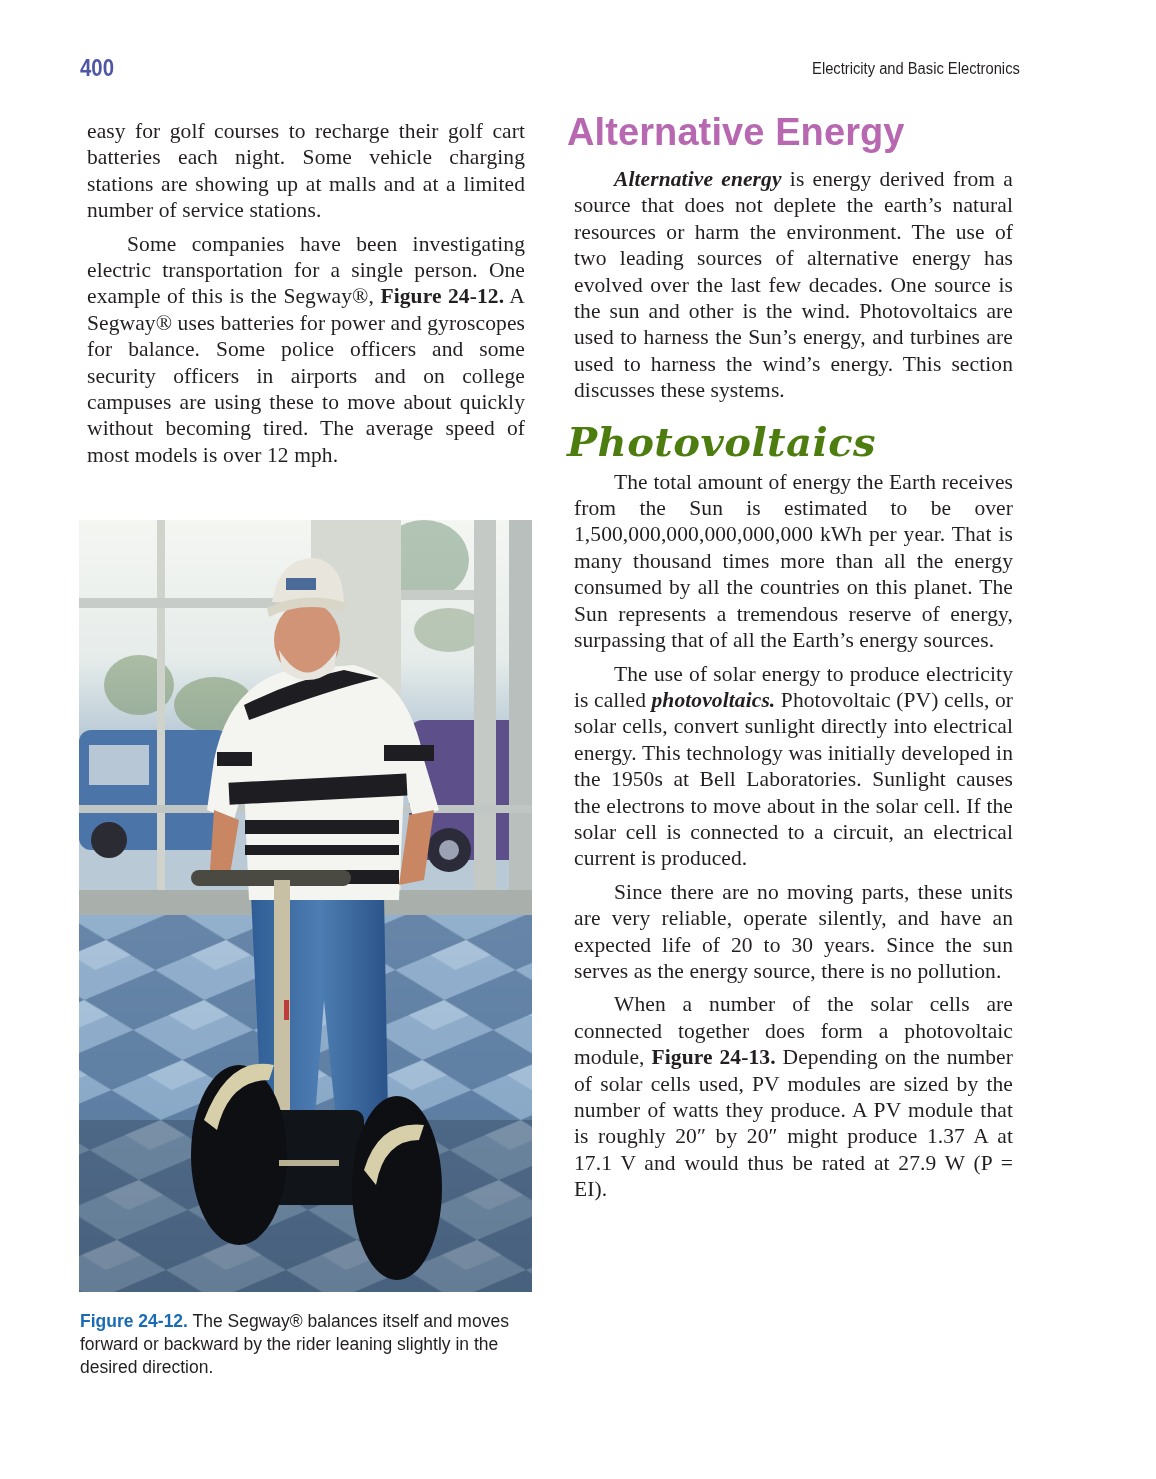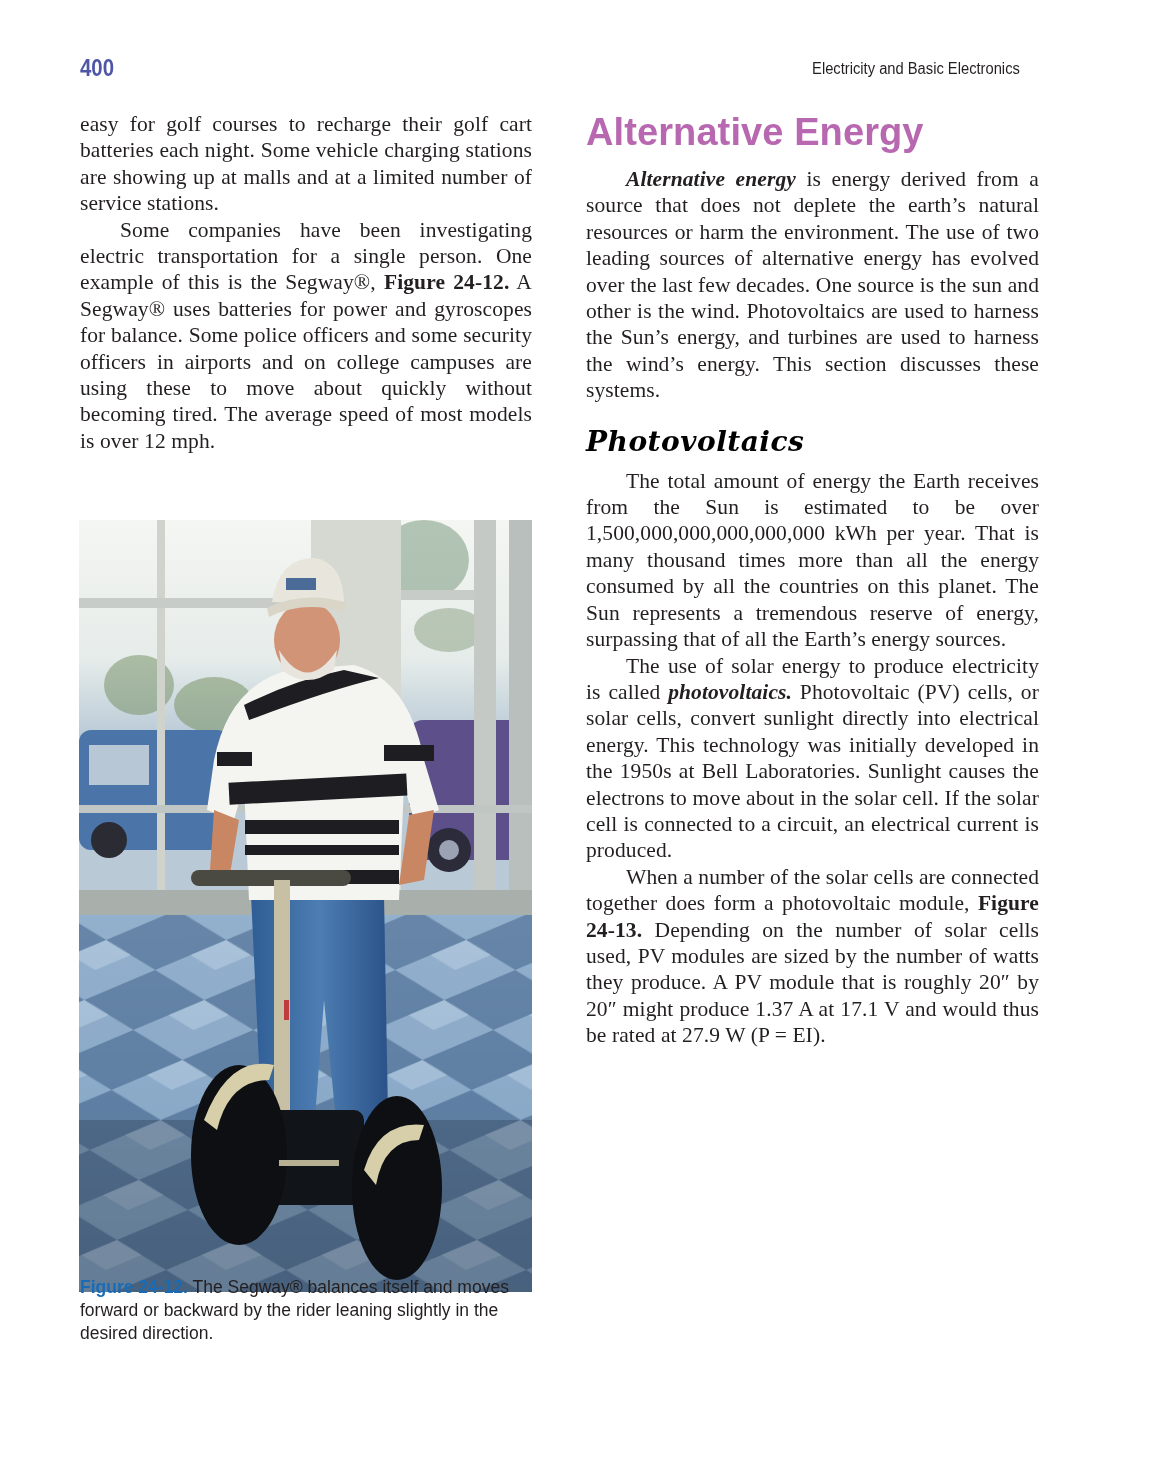--- a/index.html
+++ b/index.html
@@ -1,30 +1,30 @@
 <!DOCTYPE html>
 <html><head>
 <meta charset="utf-8">
 <style>
   html, body { margin: 0; padding: 0; background: #ffffff; }
   body { width: 1156px; height: 1479px; position: relative; overflow: hidden; color: #231f20; }
   .page-number { position: absolute; left: 80px; top: 54px; font-family: "Liberation Sans", sans-serif; font-weight: bold; font-size: 24px; color: #4f56a6; transform: scaleX(0.85); transform-origin: left top; }
   .running-head { position: absolute; right: 136px; top: 60px; font-family: "Liberation Sans", sans-serif; font-size: 16px; color: #231f20; transform: scaleX(0.92); transform-origin: right top; }
   .col { position: absolute; font-family: "DejaVu Serif", serif; font-size: 19.6px; line-height: 26.4px; text-align: justify; }
   .col-left { left: 80px; top: 111px; width: 452px; }
-  .col-right { left: 586px; top: 110px; width: 453px; }
-  .col p { margin: 0; }
+  .col-right { left: 567px; top: 110px; width: 453px; }
+  .col p { margin: 7px; }
   .col p.indent { text-indent: 40px; }
   .body-text { font-family: "Liberation Serif", serif; font-size: 21.5px; letter-spacing: 0.1px; }
   .h1 { font-family: "Liberation Sans", sans-serif; font-weight: bold; font-size: 38px; line-height: 44px; color: #b868b0; margin: 0 0 12px 0; }
-  .h2 { font-family: "DejaVu Serif", serif; font-style: italic; font-weight: bold; font-size: 28px; color: #000000; line-height: 40px; margin: 18px 0 6px 0; letter-spacing: 0.5px; }
+  .h2 { font-family: "DejaVu Serif", serif; font-style: italic; font-weight: bold; font-size: 40px; color: #4d7c0f; line-height: 40px; margin: 18px 0 6px 0; letter-spacing: 0.5px; }
   .term { font-weight: bold; font-style: italic; }
   .figref { font-weight: bold; }
   .photo { position: absolute; left: 79px; top: 520px; width: 453px; height: 772px; overflow: hidden; background: #6a8ab0; }
-  .caption { position: absolute; left: 80px; top: 1276px; width: 455px; font-family: "Liberation Sans", sans-serif; font-size: 17.5px; line-height: 23px; color: #231f20; }
+  .caption { position: absolute; left: 80px; top: 1310px; width: 455px; font-family: "Liberation Sans", sans-serif; font-size: 17.5px; line-height: 23px; color: #231f20; }
   .caption .fig-label { color: #1a6bb5; font-weight: bold; }
 </style>
 </head>
 <body>
 
 <div class="page-number">400</div>
 <div class="running-head">Electricity and Basic Electronics</div>
 
 <div class="col col-left body-text">
   <p>easy for golf courses to recharge their golf cart batteries each night. Some vehicle charging stations are showing up at malls and at a limited number of service stations.</p>
@@ -118,14 +118,15 @@
 </div>
 
 <div class="caption"><span class="fig-label">Figure 24-12.</span><span> The Segway® balances itself and moves forward or backward by the rider leaning slightly in the desired direction.</span></div>
 
 <div class="col col-right body-text">
   <h1 class="h1">Alternative Energy</h1>
   <p class="indent"><span class="term">Alternative energy</span><span> is energy derived from a source that does not deplete the earth’s natural resources or harm the environment. The use of two leading sources of alternative energy has evolved over the last few decades. One source is the sun and other is the wind. Photovoltaics are used to harness the Sun’s energy, and turbines are used to harness the wind’s energy. This section discusses these systems.</span></p>
   <h2 class="h2">Photovoltaics</h2>
   <p class="indent">The total amount of energy the Earth receives from the Sun is estimated to be over 1,500,000,000,000,000,000 kWh per year. That is many thousand times more than all the energy consumed by all the countries on this planet. The Sun represents a tremendous reserve of energy, surpassing that of all the Earth’s energy sources.</p>
   <p class="indent"><span>The use of solar energy to produce electricity is called </span><span class="term">photovoltaics.</span><span> Photovoltaic (PV) cells, or solar cells, convert sunlight directly into electrical energy. This technology was initially developed in the 1950s at Bell Laboratories. Sunlight causes the electrons to move about in the solar cell. If the solar cell is connected to a circuit, an electrical current is produced.</span></p>
+  <p class="indent">Since there are no moving parts, these units are very reliable, operate silently, and have an expected life of 20 to 30 years. Since the sun serves as the energy source, there is no pollution.</p>
   <p class="indent"><span>When a number of the solar cells are connected together does form a photovoltaic module, </span><span class="figref">Figure 24-13.</span><span> Depending on the number of solar cells used, PV modules are sized by the number of watts they produce. A PV module that is roughly 20″ by 20″ might produce 1.37 A at 17.1 V and would thus be rated at 27.9 W (P = EI).</span></p>
 </div>
 
 </body></html>

